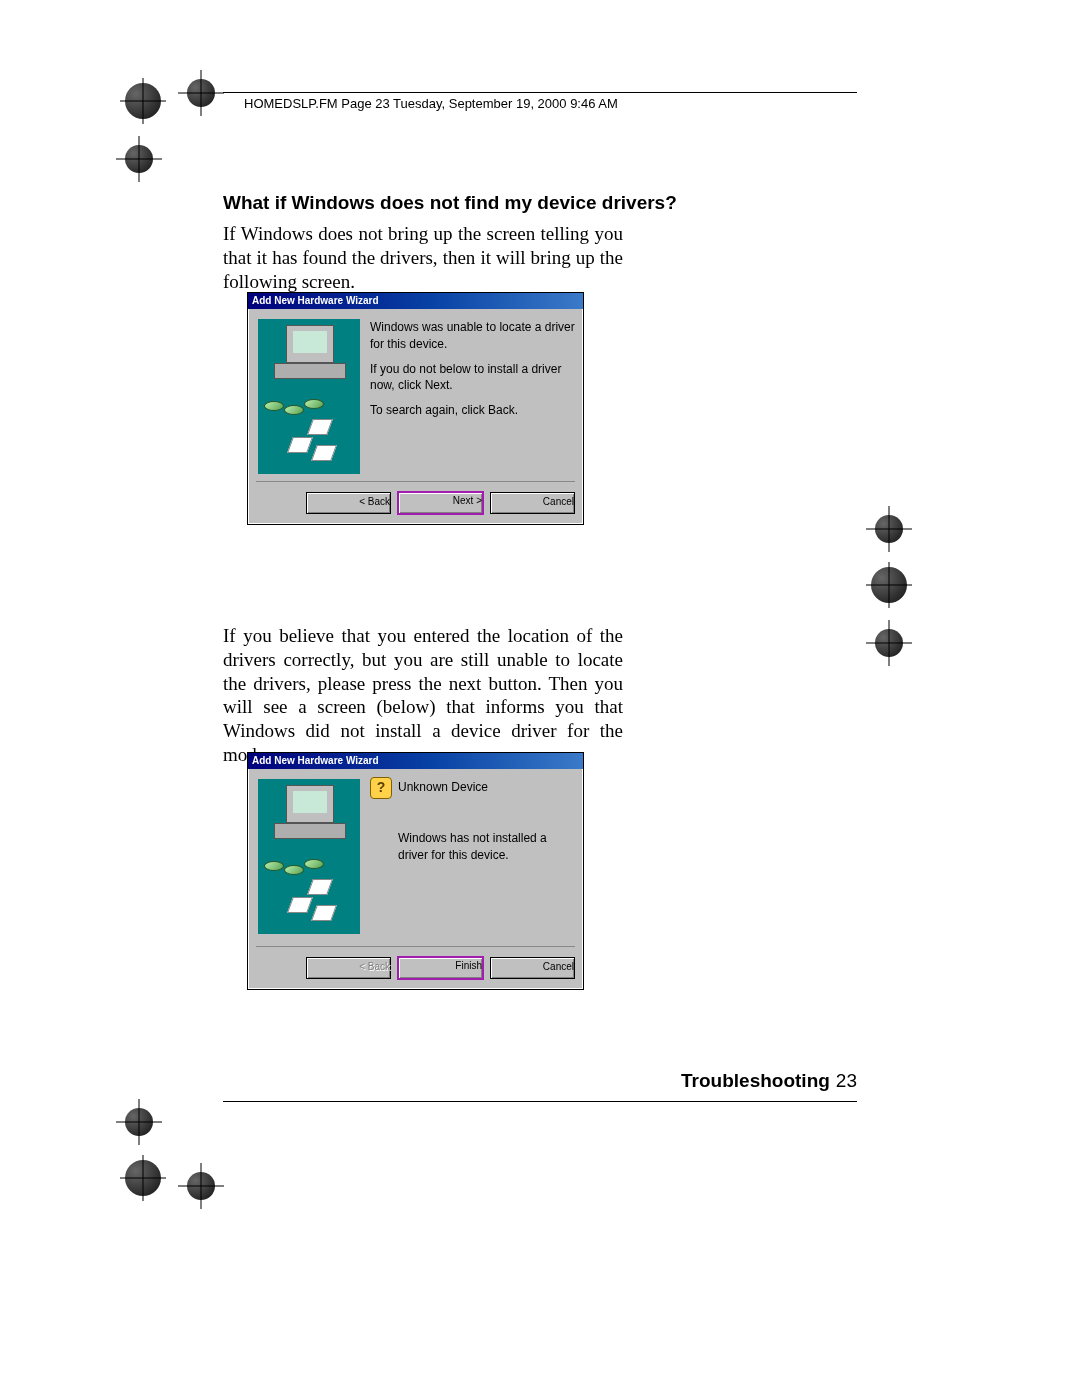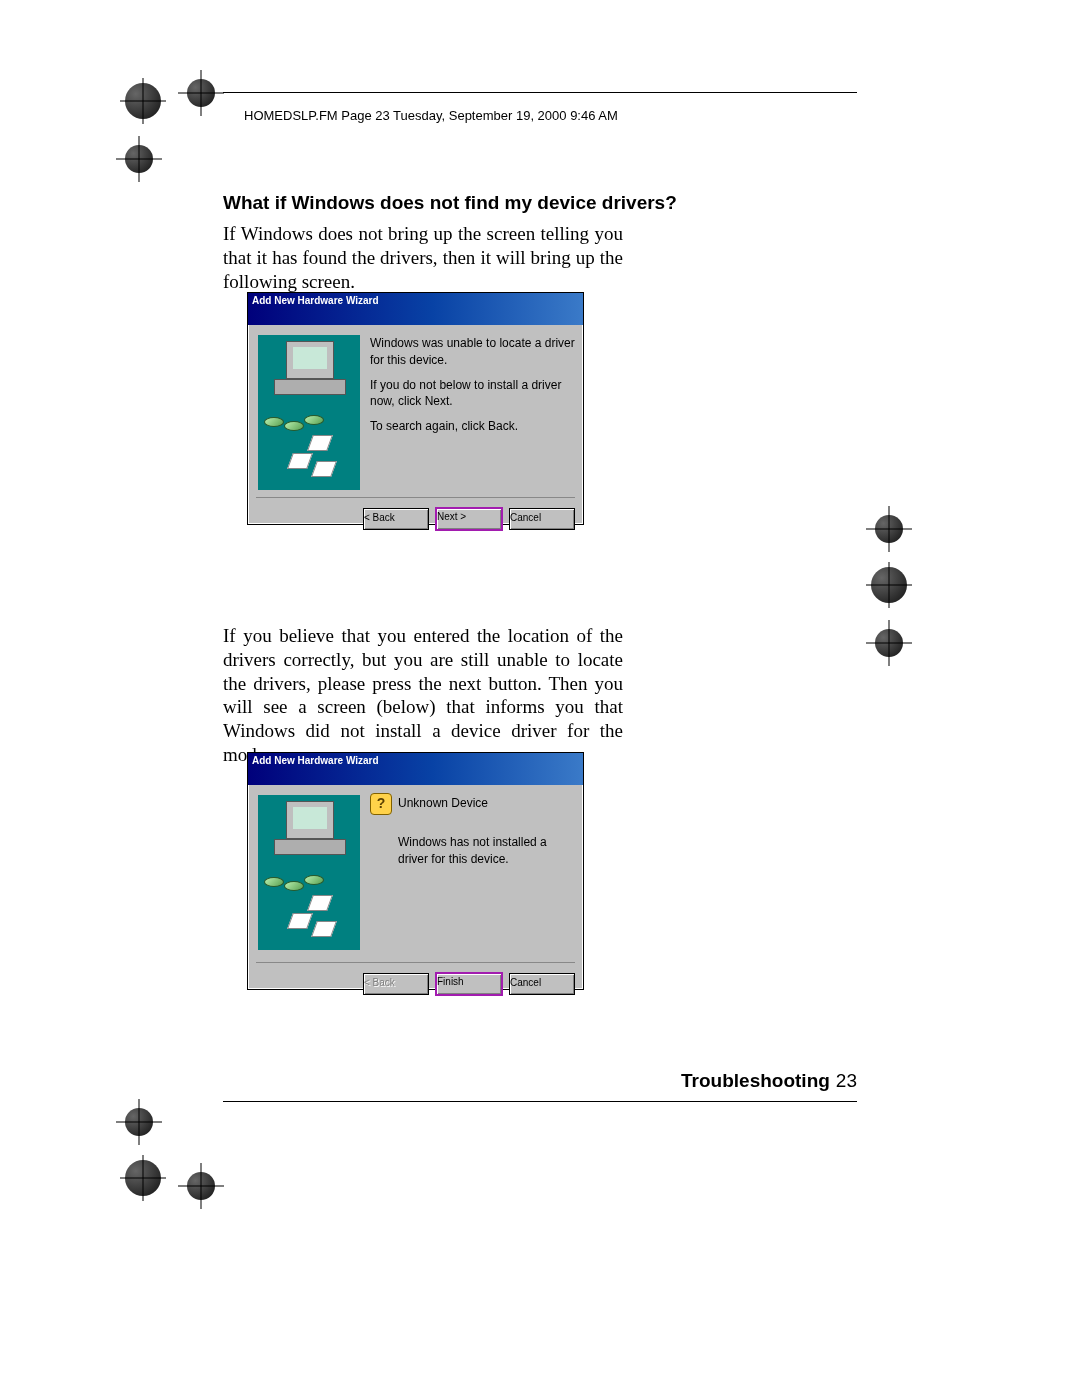--- a/index.html
+++ b/index.html
@@ -5,47 +5,47 @@
   html,body{margin:0;padding:0;background:#fff;font-family:'Times New Roman',Times,serif;color:#000;}
   .page{position:relative;width:1080px;height:1397px;margin:0 auto;background:#fff;}
   .rule-top{position:absolute;left:223px;right:223px;top:92px;border-top:1.5px solid #000;}
   .rule-bottom{position:absolute;left:223px;right:223px;bottom:295px;border-top:1.5px solid #000;}
   .regmark{position:absolute;width:46px;height:46px;}
   .regmark::before{content:"";position:absolute;left:50%;top:50%;width:28px;height:28px;border-radius:50%;background:radial-gradient(circle at 30% 30%,#666,#111);transform:translate(-50%,-50%);}
   .regmark .h,.regmark .v{position:absolute;background:#000;}
   .regmark .h{height:1px;width:46px;top:50%;left:0;transform:translateY(-50%);}
   .regmark .v{width:1px;height:46px;left:50%;top:0;transform:translateX(-50%);}
   .regmark.big::before{width:36px;height:36px;}
-  .header-line{position:absolute;left:244px;top:108px;font-size:13px;font-family:Arial,Helvetica,sans-serif;}
+  .header-line{position:absolute;left:244px;top:96px;font-size:13px;font-family:Arial,Helvetica,sans-serif;}
   .heading{position:absolute;left:223px;top:192px;font:bold 19px Arial,Helvetica,sans-serif;}
   .body{position:absolute;left:223px;width:400px;font-size:19px;line-height:1.25;text-align:justify;}
   .p1{top:222px;}
   .p2{top:540px;}
   .p3{top:624px;}
   .footer{position:absolute;right:223px;bottom:305px;font:bold 19px Arial,Helvetica,sans-serif;}
   .footer .pageno{font-weight:normal;margin-left:6px;}
   
   .dlg{position:absolute;width:335px;font:10px Tahoma,Arial,sans-serif;color:#000;border:1px solid #000;background:#c0c0c0;box-shadow:0 0 0 1px #fff inset;}
   .dlg1{left:247px;top:292px;height:231px;}
   .dlg2{left:247px;top:752px;height:236px;}
-  .titlebar{height:32px;line-height:16px;padding-left:4px;font-weight:bold;color:#fff;background:linear-gradient(90deg,#00007b 0%,#0842a5 55%,#3a7ac8 100%);font-size:10px;}
+  .titlebar{height:16px;line-height:16px;padding-left:4px;font-weight:bold;color:#fff;background:linear-gradient(90deg,#00007b 0%,#0842a5 55%,#3a7ac8 100%);font-size:10px;}
   .dlg-body{position:relative;height:calc(100% - 16px);}  
   .illus{position:absolute;left:10px;top:10px;width:102px;height:155px;background:#008080;}
   
   .mon{position:absolute;left:28px;top:6px;width:46px;height:36px;background:#bfbfbf;border:1px solid #555;}
   .mon::after{content:"";position:absolute;left:6px;top:5px;right:6px;bottom:9px;background:#c8e8d8;}
   .base{position:absolute;left:16px;top:44px;width:70px;height:14px;background:#aeaeae;border:1px solid #555;}
   .cd{position:absolute;width:18px;height:8px;border-radius:50%;background:linear-gradient(135deg,#b8f0b0,#5aa050);border:1px solid #2a5a2a;}
   .cd.c1{left:6px;top:82px;} .cd.c2{left:26px;top:86px;} .cd.c3{left:46px;top:80px;}
   .doc{position:absolute;width:18px;height:14px;background:#fff;border:1px solid #888;transform:skewX(-20deg);}
   .doc.d1{left:52px;top:100px;} .doc.d2{left:32px;top:118px;} .doc.d3{left:56px;top:126px;}
   .msg{position:absolute;left:122px;top:10px;right:8px;font-size:12px;line-height:1.4;}
   .msg p{margin:0 0 8px 0;}
   .btnrow{position:absolute;right:8px;bottom:6px;height:30px;display:flex;align-items:center;border-top:1px solid #888;padding-top:6px;left:8px;justify-content:flex-end;}
-  .wbtn{width:64px;height:20px;margin-left:6px;font:10px Tahoma,Arial,sans-serif;background:#c0c0c0;border:1px solid #000;box-shadow:inset 1px 1px #fff,inset -1px -1px #808080;text-align:left;line-height:18px;}
+  .wbtn{width:64px;height:20px;margin-left:6px;font:10px Tahoma,Arial,sans-serif;background:#c0c0c0;border:1px solid #000;box-shadow:inset 1px 1px #fff,inset -1px -1px #808080;text-align:right;line-height:18px;padding-left:19px;}
   .wbtn.default{border:2px solid #a21caf;line-height:16px;}
   .wbtn.disabled{color:#808080;text-shadow:1px 1px #fff;}
   .qicon{position:absolute;left:122px;top:8px;width:20px;height:20px;border-radius:4px;background:#ffd24a;border:1px solid #806000;font:bold 14px Arial;color:#5a4000;text-align:center;line-height:18px;}
 </style>
 </head>
 <body>
 
 <div class="page">
 
   <div class="rule-top"></div>
@@ -130,21 +130,21 @@
         <div class="cd c1"></div>
           <div class="cd c2"></div>
           <div class="cd c3"></div>
         <div class="doc d1"></div>
           <div class="doc d2"></div>
           <div class="doc d3"></div>
       </div>
       <div class="qicon">?</div>
       <div class="msg" style="left:150px;">
         <p>Unknown Device</p>
-        <p style="margin-top:22px">Windows has not installed a driver for this device.</p>
+        <p style="margin-top:34px">Windows has not installed a driver for this device.</p>
       </div>
       <div class="btnrow">
         <div class="wbtn disabled">&lt; Back</div>
         <div class="wbtn default">Finish</div>
         <div class="wbtn">Cancel</div>
       </div>
     </div>
   </div>
 
   <div class="rule-bottom"></div>

